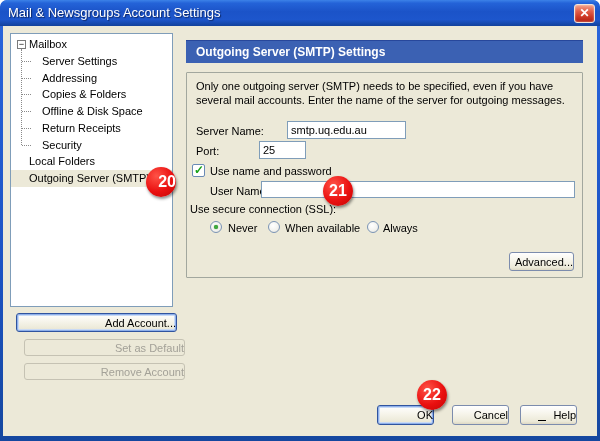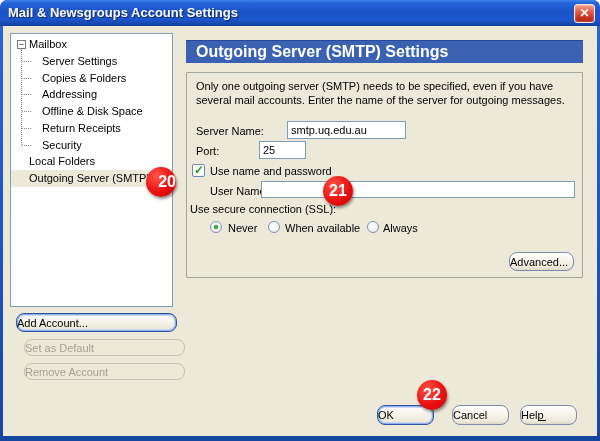--- a/index.html
+++ b/index.html
@@ -15,21 +15,21 @@
   }
 
   
   .titlebar {
     position:absolute; left:0; top:0; width:600px; height:26px;
     background:linear-gradient(180deg,#3c82e8 0%,#2463d8 12%,#1b53c8 45%,#1d56cc 75%,#12419b 100%);
     border-radius:7px 7px 0 0;
   }
   .title-text {
     position:absolute; left:8px; top:0; line-height:26px;
-    color:#fff; font-weight:bold; font-size:13px;
+    color:#fff; font-weight:normal; font-size:13px;
     text-shadow:1px 1px 1px rgba(0,0,20,.55);
     white-space:nowrap;
   }
   .close-btn {
     position:absolute; right:5px; top:4px; width:21px; height:19px;
     background:linear-gradient(180deg,#f2a48c 0%,#e3604b 35%,#cc3825 70%,#b02014 100%);
     border:1px solid #f1e4da; border-radius:3px;
     color:#fff; font-weight:bold; font-size:12px; line-height:17px; text-align:center;
     box-shadow:inset 0 0 2px rgba(255,255,255,.6);
     cursor:default;
@@ -63,23 +63,23 @@
   }
   .trow.child::before {
     content:""; position:absolute; left:11px; top:8px; width:9px;
     border-top:1px dotted #8a8a8a;
   }
 
   
   .xp-btn {
     position:absolute;
     background:linear-gradient(180deg,#ffffff 0%,#f6f4ea 45%,#ece9d8 85%,#ddd8c4 100%);
-    border:1px solid #7c8cad; border-radius:8px;
+    border:1px solid #7c8cad; border-radius:3px;
     font-family:"Liberation Sans",sans-serif; font-size:11px; color:#000;
-    text-align:left; cursor:default;
+    text-align:right; cursor:default;
   }
   .xp-btn.focus-ring {
     border-color:#30549f;
     box-shadow:inset 0 0 0 1px #8fb0ea, inset 0 0 0 2px #c9daf5;
   }
   .xp-btn.disabled {
     background:#ece9d8;
     border:1px solid #c5c2b3;
     color:#a3a198;
     box-shadow:none;
@@ -93,21 +93,21 @@
   .btn-cancel { left:452px; top:405px; width:57px;  height:20px; }
   .btn-help   { left:520px; top:405px; width:57px;  height:20px; }
   .btn-help::after {
     content:""; position:absolute; left:17px; bottom:3px; width:8px; height:1px; background:#000;
   }
 
   
   .banner {
     position:absolute; left:186px; top:40px; width:397px; height:23px;
     background:#3b61b3; border-top:1px solid #27479b;
-    color:#fff; font-weight:bold; font-size:16px; line-height:22px;
+    color:#fff; font-weight:bold; font-size:12px; line-height:22px;
     padding-left:10px; white-space:nowrap;
   }
   .groupbox {
     position:absolute; left:186px; top:72px; width:397px; height:206px;
     border:1px solid #a2a79e; border-radius:1px;
     background:#ece9d8;
   }
   .desc {
     position:absolute; left:196px; top:79px; width:384px;
     line-height:14px;
@@ -187,24 +187,24 @@
     <div class="tree">
       <div class="trow root">
         <span class="expander">−</span>
         <span>Mailbox</span>
       </div>
       <div class="tree-children">
         <div class="trow child">
           <span>Server Settings</span>
         </div>
         <div class="trow child">
+          <span>Addressing</span>
+        </div>
+        <div class="trow child">
           <span>Copies &amp; Folders</span>
-        </div>
-        <div class="trow child">
-          <span>Addressing</span>
         </div>
         <div class="trow child">
           <span>Offline &amp; Disk Space</span>
         </div>
         <div class="trow child">
           <span>Return Receipts</span>
         </div>
         <div class="trow child">
           <span>Security</span>
         </div>

